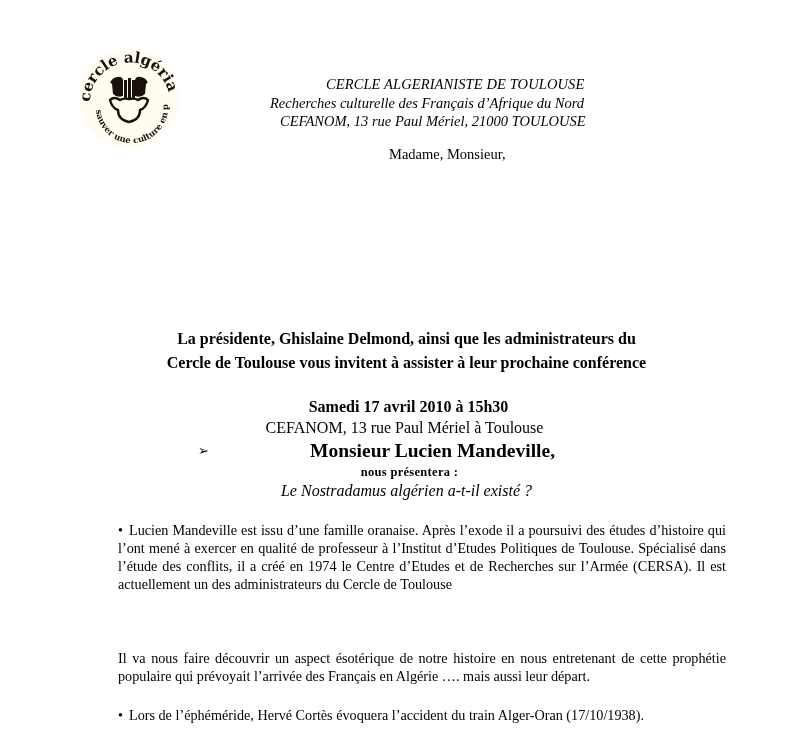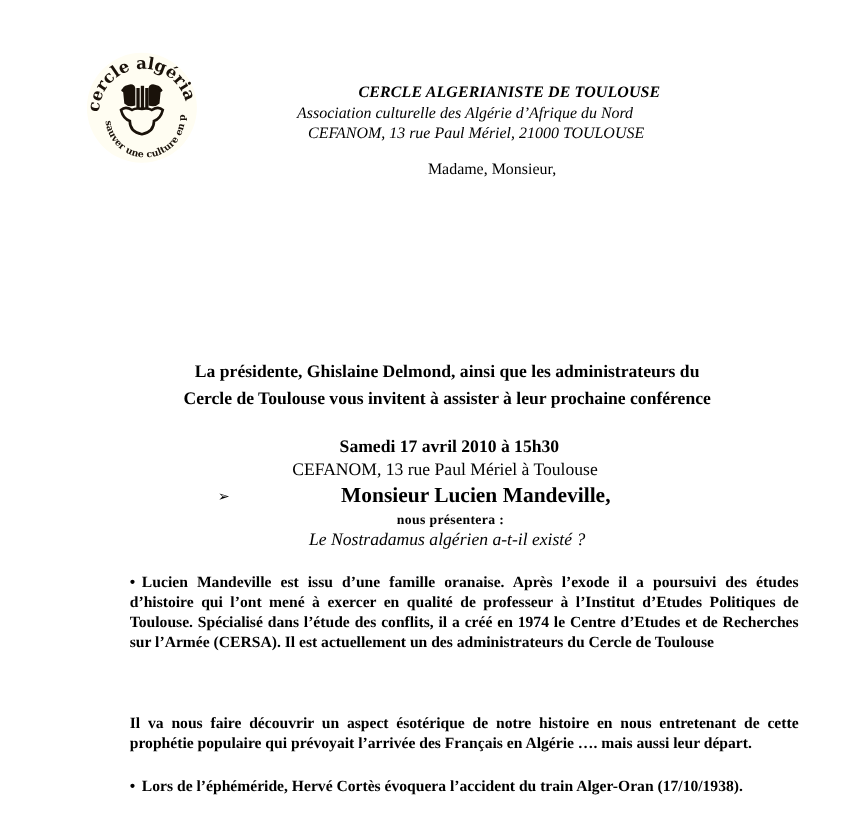--- a/index.html
+++ b/index.html
@@ -29,21 +29,21 @@
     .hdr-line {
       position: absolute;
       white-space: nowrap;
       font-style: italic;
       font-size: 14.5px;
       line-height: 17px;
     }
     #hdr-title {
       left: 326px;
       top: 76px;
-      font-weight: bold;
+      font-weight: normal;
       font-size: 14.5px;
       letter-spacing: 0.1px;
     }
     #hdr-sub {
       left: 270px;
       top: 95px;
     }
     #hdr-addr {
       left: 280px;
       top: 113px;
@@ -122,21 +122,20 @@
     }
 
     
     .para {
       position: absolute;
       left: 118px;
       width: 608px;
       font-size: 14.2px;
       line-height: 18px;
       text-align: justify;
-      font-weight: bold;
     }
     #para-1 { top: 521px; }
     #para-2 { top: 631px; margin-top: 18px; }
     #para-3 { top: 706px; }
     .bullet {
       display: inline-block;
       margin-right: 6px;
     }
   </style>
 </head>
@@ -172,21 +171,21 @@
       <rect x="48" y="40" width="3" height="20"></rect>
       <rect x="52" y="38" width="3" height="22"></rect>
       <rect x="56" y="40" width="3" height="20"></rect>
 
       <path d="M34 60 q4 -4 10 0 q3 -2 9 -1 q6 -1 9 1 q6 -4 10 0 q-2 8 -8 10 q0 10 -11 12 q-11 -2 -11 -12 q-6 -2 -8 -10 z" fill="#fffdf2" stroke="#1a120a" stroke-width="2.4"></path>
     </g>
   </svg>
 </div>
 
 <div id="hdr-title" class="hdr-line">CERCLE ALGERIANISTE DE TOULOUSE</div>
-<div id="hdr-sub" class="hdr-line">Association culturelle des Algérie d’Afrique du Nord</div>
+<div id="hdr-sub" class="hdr-line">Recherches culturelle des Français d’Afrique du Nord</div>
 <div id="hdr-addr" class="hdr-line">CEFANOM, 13 rue Paul Mériel, 21000 TOULOUSE</div>
 
 <div id="salutation" class="abs">Madame, Monsieur,</div>
 
 <div id="invite-1" class="center-line">La présidente, Ghislaine Delmond, ainsi que les administrateurs du</div>
 <div id="invite-2" class="center-line">Cercle de Toulouse vous invitent à assister à leur prochaine conférence</div>
 
 <div id="event-date" class="center-line">Samedi 17 avril 2010 à 15h30</div>
 <div id="event-place" class="center-line">CEFANOM, 13 rue Paul Mériel à Toulouse</div>
 <div id="arrow" class="abs">➢</div>

